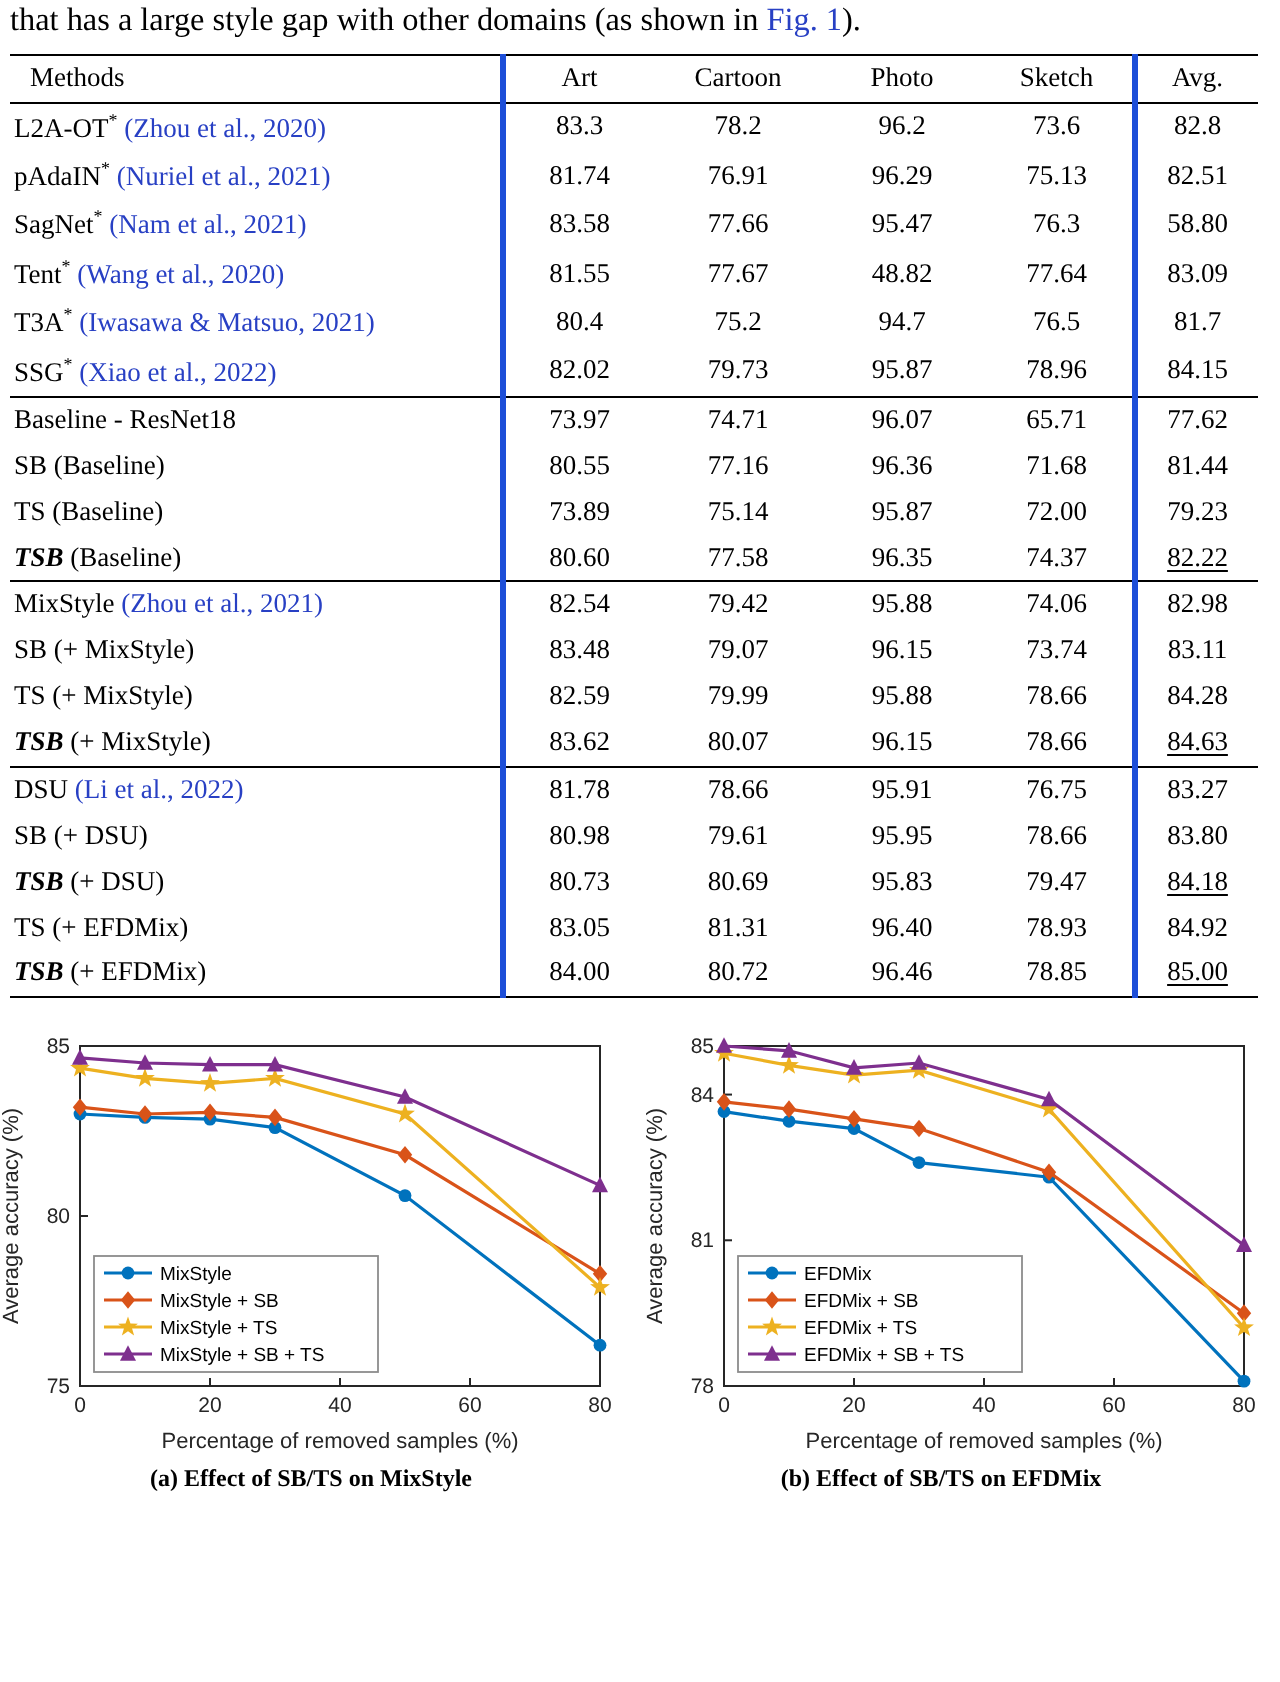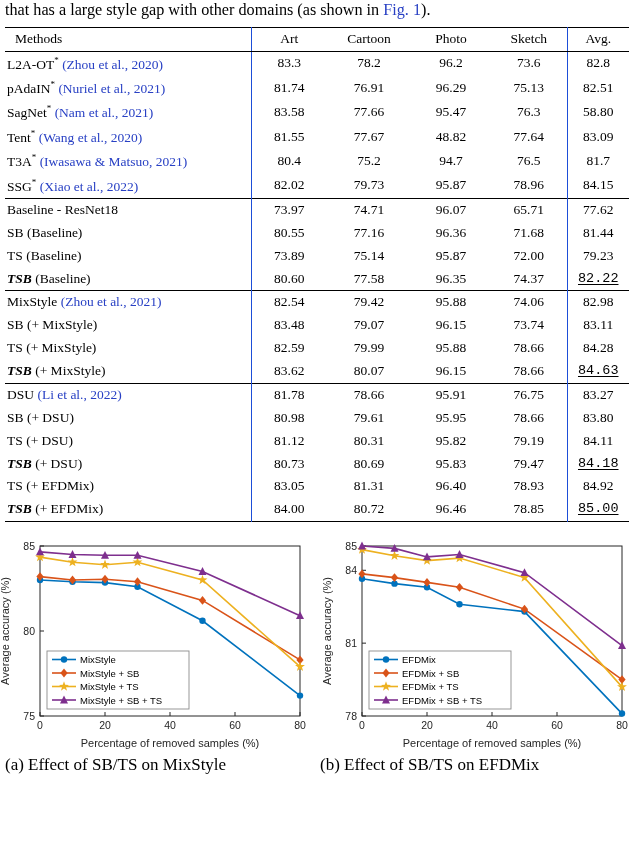--- a/index.html
+++ b/index.html
@@ -8,32 +8,32 @@
 
   .intro { margin: 0 0 7px 0; font-size: 16.2px; line-height: 1.1; white-space: nowrap; }
   .figlink, .cite { color: var(--cite-color, #2840c4); text-decoration: none; cursor: pointer; }
 
   table.results { border-collapse: collapse; width: 624px; margin: 0 auto;
                   font-size: 13.5px; line-height: 1.25;
                   border-top: 1.6px solid #000; border-bottom: 1.6px solid #000; }
   table.results th, table.results td { padding: 3px 2px; font-weight: normal; }
   table.results thead th { border-bottom: 1px solid #000; text-align: center; }
   th.method-h { text-align: left !important; padding-left: 10px !important; }
-  th.vline, td.vline { border-right: 1px solid #1d4ed8; }
+  th.vline, td.vline { border-right: 3px solid #1d4ed8; }
   td.method { text-align: left; padding-left: 10px; }
   td.num { text-align: center; }
   tr.group-start td { border-top: 1px solid #000; }
   sup.star { font-size: 9px; }
   .b { font-weight: bold; font-style: italic; }
-  .bu { font-weight: bold; text-decoration: underline; text-underline-offset: 2px; font-family: Liberation Mono, monospace; }
+  .bu { font-weight: bold; text-decoration: underline; text-underline-offset: 2px; }
 
   .charts { display: flex; justify-content: center; gap: 14px; margin-top: 16px; }
   .chart { width: 308px; height: 212px; }
   .captions { display: flex; justify-content: center; gap: 14px; margin-top: 5px; }
-  .caption { width: 308px; text-align: left; font-size: 17px; }
+  .caption { width: 308px; text-align: center; font-size: 12px; font-weight: bold; }
 </style>
 </head>
 <body>
 
 <div class="page">
 
   <p class="intro"><span>that has a large style gap with other domains (as shown in </span><a class="figlink">Fig. 1</a><span>).</span></p>
 
   <table class="results">
     <colgroup>
@@ -175,28 +175,20 @@
           <td class="num vline">76.75</td>
           <td class="num">83.27</td>
         </tr>
         <tr>
           <td class="method vline"><span>SB (+ DSU)</span></td>
           <td class="num">80.98</td>
           <td class="num">79.61</td>
           <td class="num">95.95</td>
           <td class="num vline">78.66</td>
           <td class="num">83.80</td>
-        </tr>
-        <tr>
-          <td class="method vline"><span>TS (+ DSU)</span></td>
-          <td class="num">81.12</td>
-          <td class="num">80.31</td>
-          <td class="num">95.82</td>
-          <td class="num vline">79.19</td>
-          <td class="num">84.11</td>
         </tr>
         <tr>
           <td class="method vline"><span class="b">TSB</span><span> (+ DSU)</span></td>
           <td class="num">80.73</td>
           <td class="num">80.69</td>
           <td class="num">95.83</td>
           <td class="num vline">79.47</td>
           <td class="num bu">84.18</td>
         </tr>
         <tr>

